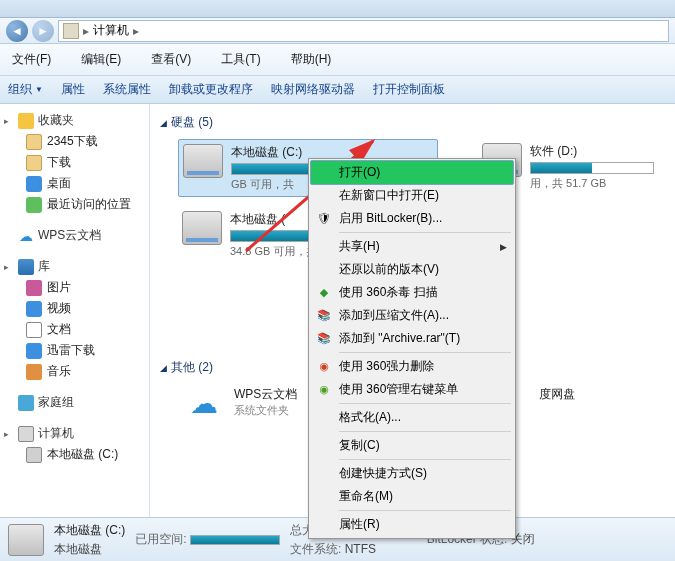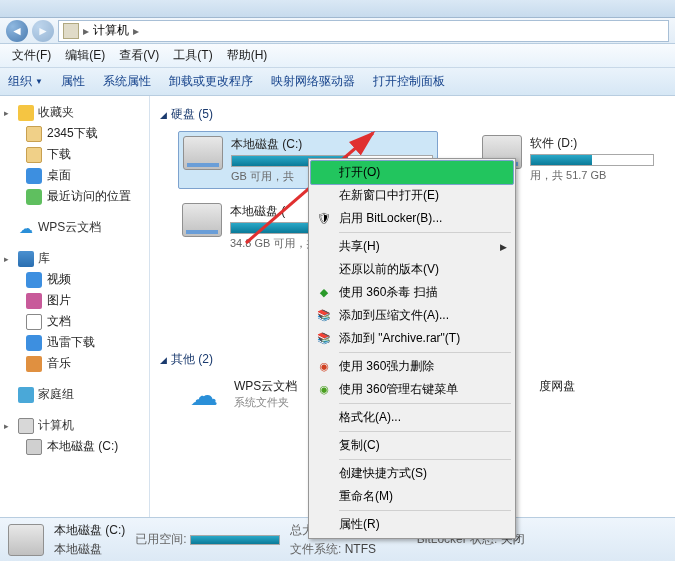--- a/index.html
+++ b/index.html
@@ -6,21 +6,21 @@
 body { width: 675px; height: 561px; background: #e8f0f8; overflow: hidden; position: relative; }
 
 .titlebar { height: 18px; background: linear-gradient(#dae8f5,#c7dbed); border-bottom: 1px solid #a0b8d0; display:flex; align-items:center; padding:0 4px; }
 
 .addressbar { height: 26px; background: linear-gradient(#f2f7fc,#e2edf7); display:flex; align-items:center; padding: 2px 6px; gap:4px; border-bottom:1px solid #b8cde0; }
 .nav-btn { width:22px; height:22px; border-radius:50%; background: radial-gradient(circle at 30% 30%, #8fb8e0, #4a7bb0); display:inline-flex; align-items:center; justify-content:center; color:#fff; }
 .breadcrumb { flex:1; height:22px; background:#fff; border:1px solid #a8bfd6; display:flex; align-items:center; padding:0 4px; gap:4px; }
 .bc-icon { width:16px; height:16px; background:#e0dbc8; border:1px solid #b0a880; }
 .bc-sep { color:#666; }
 
-.menubar { height:24px; background:linear-gradient(#f8fbfe,#e8f2fb); border-bottom:1px solid #c8d8e8; display:flex; align-items:center; padding:0 6px; gap:2px; }
+.menubar { height:32px; background:linear-gradient(#f8fbfe,#e8f2fb); border-bottom:1px solid #c8d8e8; display:flex; align-items:center; padding:0 6px; gap:18px; }
 .menu-item { padding:2px 6px; color:#1a1a1a; }
 
 .toolbar { height:28px; background:linear-gradient(#eaf3fb,#d6e7f5); border-bottom:1px solid #b8cde0; display:flex; align-items:center; padding:0 8px; gap:18px; color:#15428b; }
 .tb-item { display:flex; align-items:center; gap:3px; }
 .tb-drop { font-size:8px; color:#15428b; }
 
 .body-area { display:flex; height: calc(100% - 18px - 26px - 22px - 28px - 44px); }
 .sidebar { width:150px; background:#fff; border-right:1px solid #d6e2ee; padding:6px 4px; overflow:hidden; }
 .side-group { margin-bottom:10px; }
 .side-head { display:flex; align-items:center; gap:4px; padding:2px 0; color:#333; }
@@ -143,26 +143,26 @@
           <span>WPS云文档</span>
         </div>
     </div>
     <div class="side-group">
       <div class="side-head">
           <span class="tri">▸</span>
           <span class="ico ico-lib"></span>
           <span>库</span>
         </div>
       <div class="side-item">
+          <span class="ico ico-pic"></span>
+          <span>图片</span>
+        </div>
+      <div class="side-item">
           <span class="ico ico-blue"></span>
           <span>视频</span>
-        </div>
-      <div class="side-item">
-          <span class="ico ico-pic"></span>
-          <span>图片</span>
         </div>
       <div class="side-item">
           <span class="ico ico-doc"></span>
           <span>文档</span>
         </div>
       <div class="side-item">
           <span class="ico ico-blue"></span>
           <span>迅雷下载</span>
         </div>
       <div class="side-item">
@@ -337,16 +337,16 @@
     <span style="color:#222">本地磁盘 (C:)</span>
     <span>本地磁盘</span>
   </div>
   <div class="sb-col">
     <span><span class="k">已用空间:</span> <span class="sb-bar"><span class="sb-bar-fill" style="width:100%"></span></span></span>
   </div>
   <div class="sb-col">
     <span><span class="k">总大小:</span> <span>60.0 GB</span></span>
     <span><span class="k">文件系统:</span> <span>NTFS</span></span>
   </div>
-  <div class="sb-col" style="margin-left:30px">
+  <div class="sb-col" style="margin-left:40px">
     <span><span class="k">BitLocker 状态:</span> <span>关闭</span></span>
   </div>
 </div>
 
 </body></html>

